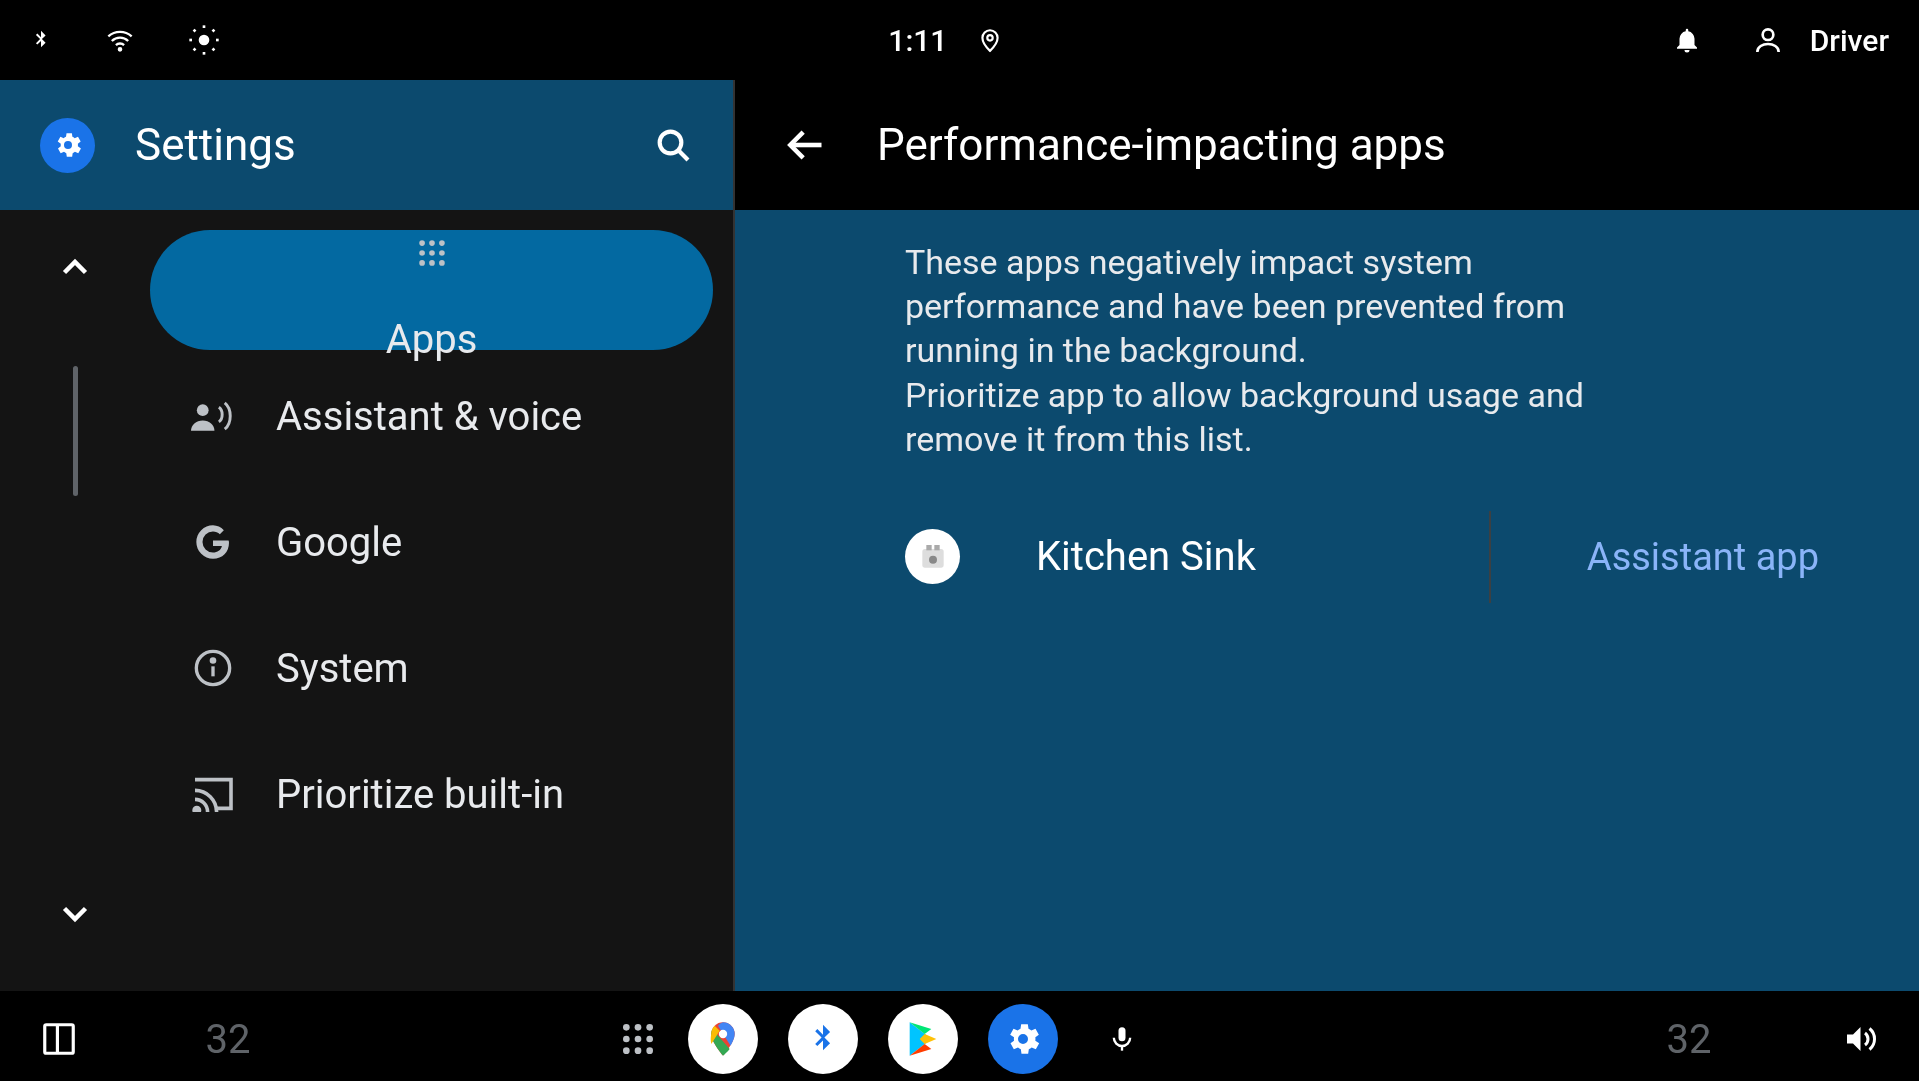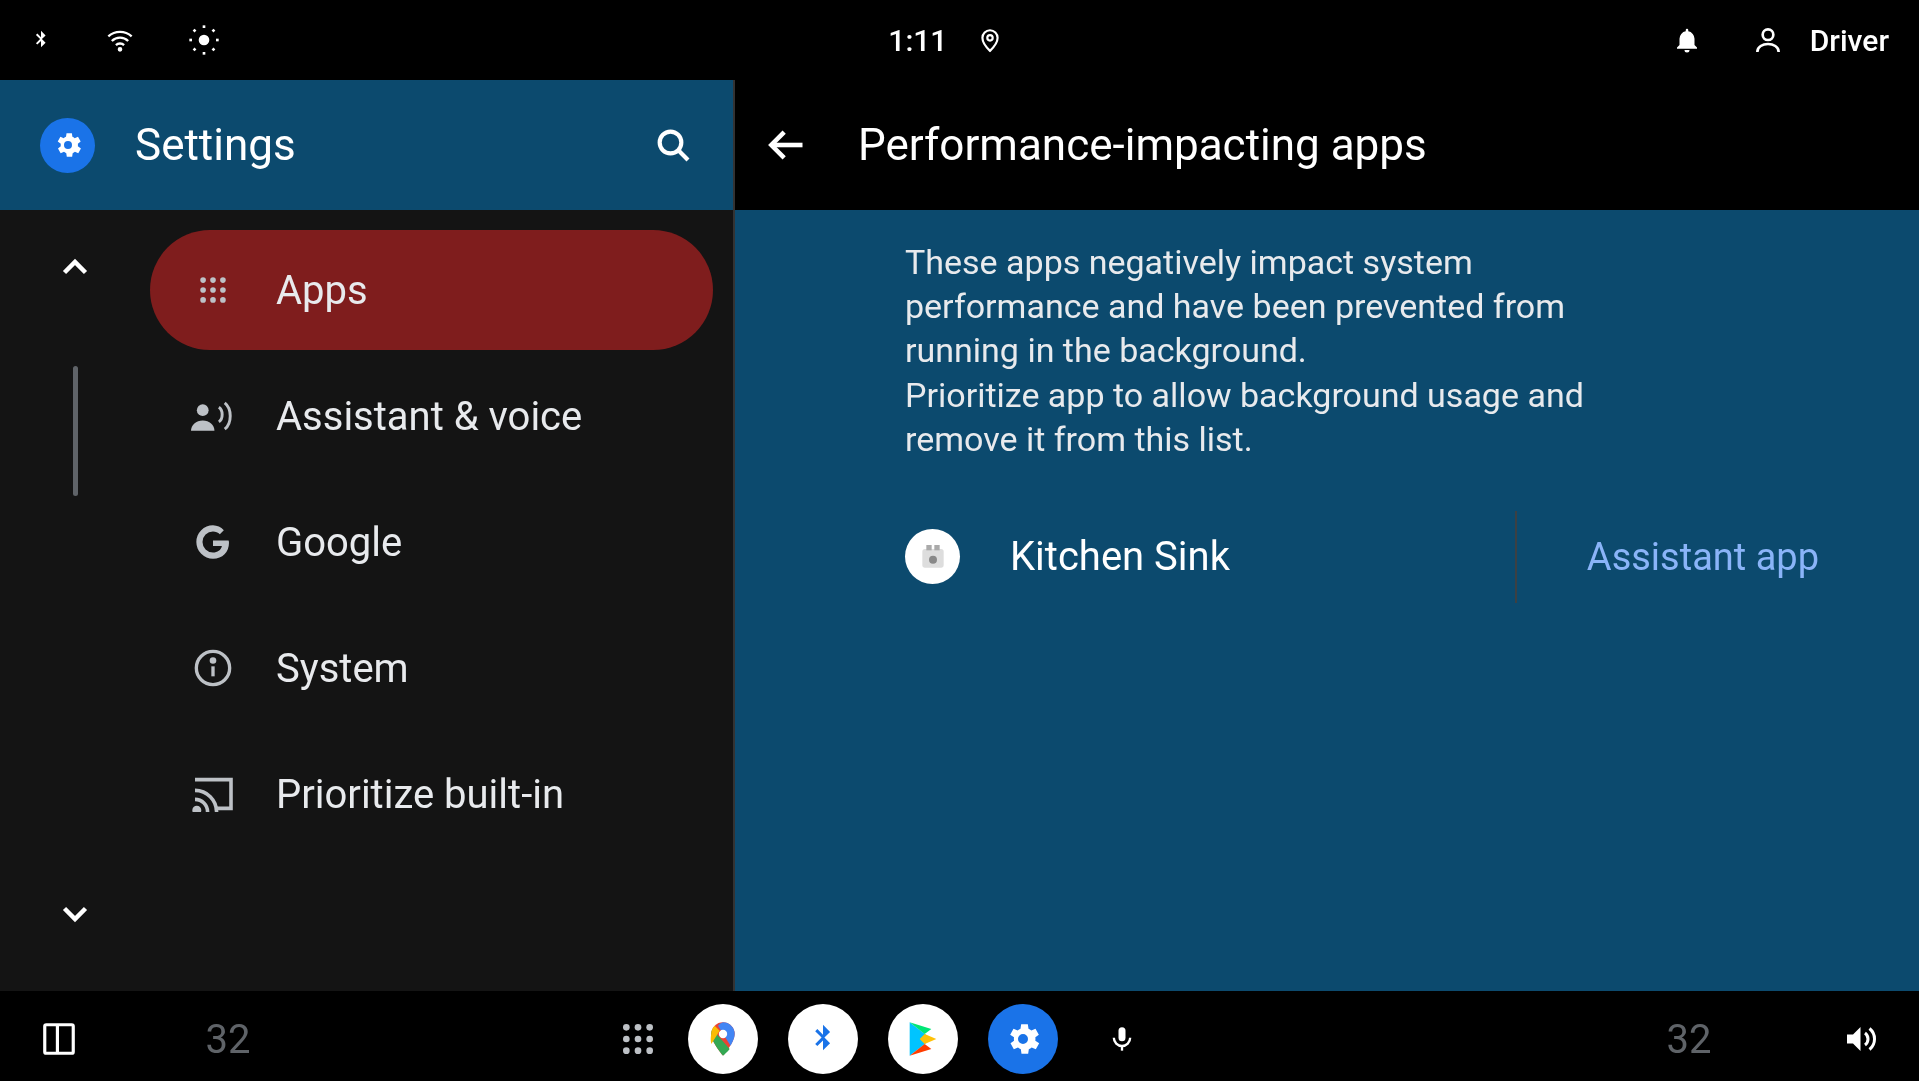--- a/index.html
+++ b/index.html
@@ -76,45 +76,45 @@
     border-radius: 60px;
     display: flex;
     align-items: center;
     gap: 40px;
     padding: 0 40px;
     font-size: 40px;
     font-weight: 400;
     color: #e8eaed;
     margin-bottom: 6px;
   }
-  .nav-item.selected { background: #7f1d1d; }
+  .nav-item.selected { background: #0369a1; flex-direction: column; }
   .nav-icon { width: 46px; height: 46px; display: flex; align-items:center; justify-content:center; flex-shrink: 0; }
 
   
   .detail {
     flex: 1;
     display: flex;
     flex-direction: column;
   }
   .detail-header {
     height: 130px;
     display: flex;
     align-items: center;
     gap: 50px;
-    padding: 0 29px;
+    padding: 0 48px;
     background: #000;
   }
   .detail-title { font-size: 44px; font-weight: 400; }
   .detail-body { flex: 1; padding: 30px 60px 0 170px; background: #0c4a6e; }
   .description { font-size: 34px; line-height: 1.3; color: #e8eaed; max-width: 760px; white-space: pre-line; }
   .app-row {
     margin-top: 50px;
     display: flex;
     align-items: center;
-    gap: 50px;
+    gap: 76px;
   }
   .app-icon-circle {
     width: 55px; height: 55px; border-radius: 50%; background: #fff;
     display:flex; align-items:center; justify-content:center;
   }
   .app-name { font-size: 40px; flex: 1; }
   .row-divider { width: 2px; height: 92px; background: #3c4043; margin: 0 20px; }
   .prioritize-link { font-size: 38px; color: #8ab4f8; font-weight: 400; margin-right: 40px; }
 
   

